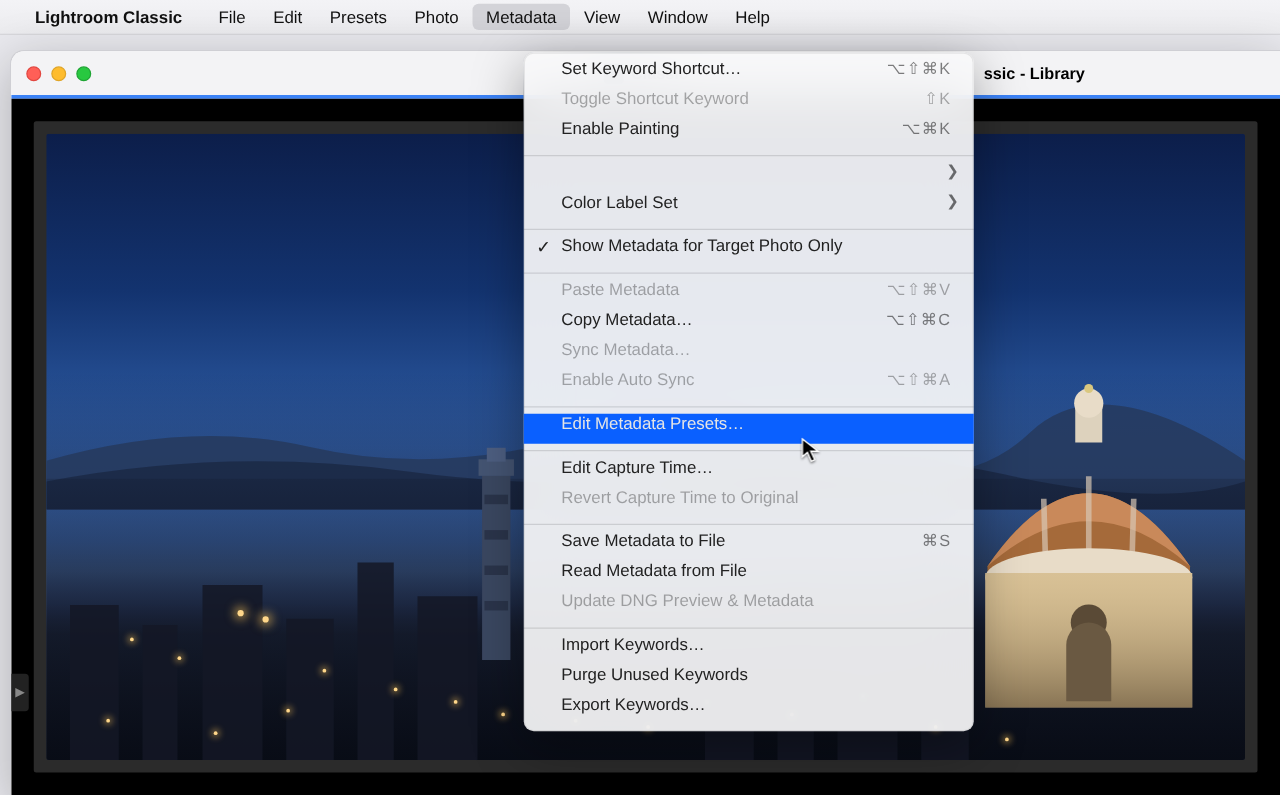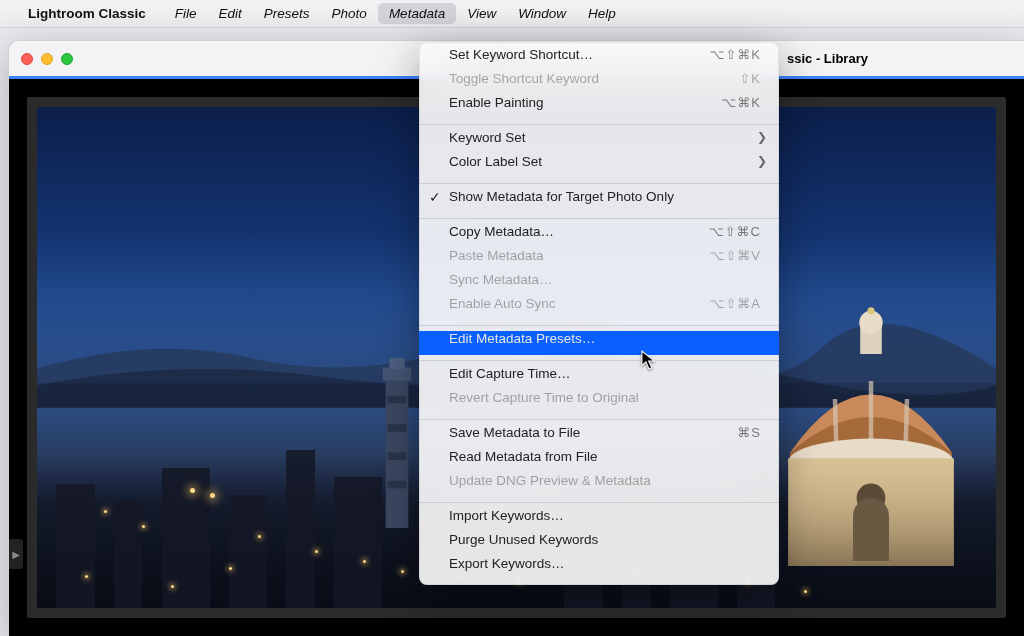--- a/index.html
+++ b/index.html
@@ -3,21 +3,21 @@
 <meta charset="utf-8">
 <style>
   * { box-sizing: border-box; margin: 0; padding: 0; }
   html, body { width: 1024px; height: 636px; overflow: hidden; font-family: -apple-system, "Helvetica Neue", Arial, sans-serif; }
   body { background: #e9e9ee; }
 
   
   .menubar { height: 28px; background: linear-gradient(#f3f3f6,#ececef); display: flex; align-items: center; padding: 0 14px; font-size: 13.5px; color: #111; border-bottom: 1px solid #d8d8dc; }
   .apple { font-size: 16px; margin-right: 14px; color:#111; }
   .app-name { font-weight: 700; margin-right: 18px; }
-  .menus { display: flex; font-style: italic; }
+  .menus { display: flex; }
   .menu-item { padding: 3px 11px; border-radius: 5px; cursor: default; }
   .menu-item.open { background: #d3d3d8; }
 
   
   .window-wrap { position: absolute; left: 8px; top: 40px; right: 0; bottom: 0; border-radius: 11px 0 0 0; overflow: hidden; box-shadow: 0 10px 40px rgba(0,0,0,.25); border:1px solid #cfcfd4; border-right:none; border-bottom:none; background:#fff; }
   .titlebar { height: 38px; background: #f3f3f5; display: flex; align-items: center; padding: 0 12px; border-bottom: 3px solid #3b82f6; position:relative; }
   .traffic { display: flex; gap: 8px; }
   .dot { width: 12px; height: 12px; border-radius: 50%; }
   .dot.r { background:#ff5f57; border:1px solid #e24740; }
   .dot.y { background:#febc2e; border:1px solid #e0a528; }
@@ -181,40 +181,39 @@
     <div class="dd-row disabled">
       <span class="lbl">Toggle Shortcut Keyword</span>
       <span class="sc">⇧K</span>
     </div>
     <div class="dd-row">
       <span class="lbl">Enable Painting</span>
       <span class="sc">⌥⌘K</span>
     </div>
     <div class="dd-sep"></div>
     <div class="dd-row">
-      <span class="lbl">Keyword Set</span>
       <span class="sub">❯</span>
     </div>
     <div class="dd-row">
       <span class="lbl">Color Label Set</span>
       <span class="sub">❯</span>
     </div>
     <div class="dd-sep"></div>
     <div class="dd-row">
       <span class="check">✓</span>
       <span class="lbl">Show Metadata for Target Photo Only</span>
     </div>
     <div class="dd-sep"></div>
+    <div class="dd-row disabled">
+      <span class="lbl">Paste Metadata</span>
+      <span class="sc">⌥⇧⌘V</span>
+    </div>
     <div class="dd-row">
       <span class="lbl">Copy Metadata…</span>
       <span class="sc">⌥⇧⌘C</span>
-    </div>
-    <div class="dd-row disabled">
-      <span class="lbl">Paste Metadata</span>
-      <span class="sc">⌥⇧⌘V</span>
     </div>
     <div class="dd-row disabled">
       <span class="lbl">Sync Metadata…</span>
     </div>
     <div class="dd-row disabled">
       <span class="lbl">Enable Auto Sync</span>
       <span class="sc">⌥⇧⌘A</span>
     </div>
     <div class="dd-sep"></div>
     <div class="dd-row selected">

